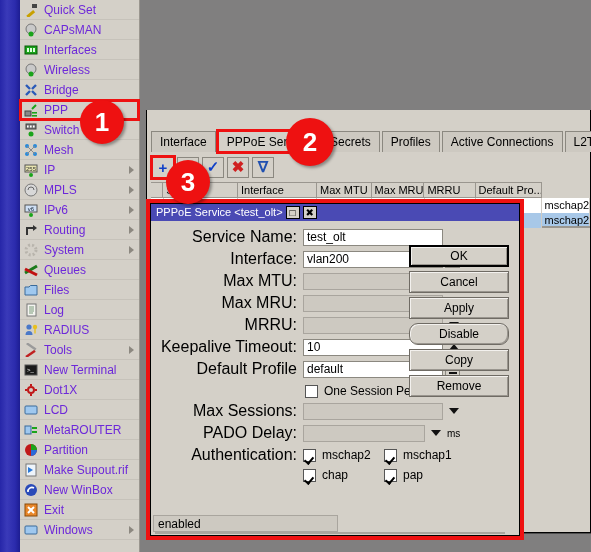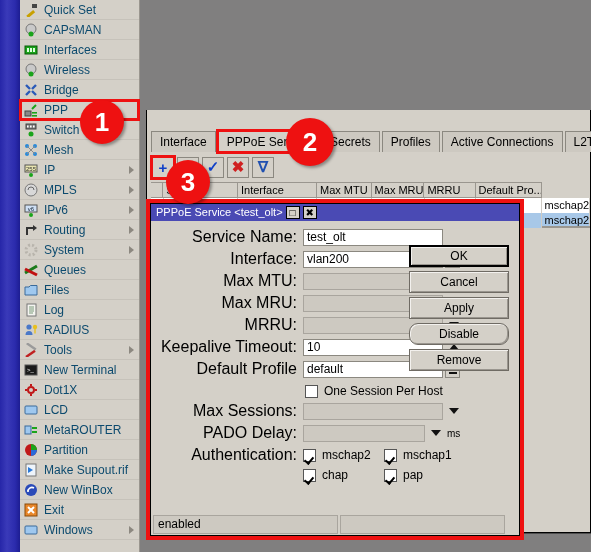--- a/index.html
+++ b/index.html
@@ -23,21 +23,21 @@
   
   #sidebar{
     position:absolute;left:20px;top:0;width:120px;height:552px;
     background:#d4d0c8;border-right:1px solid #9a968f;
     box-sizing:border-box;
   }
   .menu-item{
     position:relative;height:20px;line-height:20px;
     padding-left:24px;padding-right:4px;
     border-bottom:1px solid #c6c2ba;
-    white-space:nowrap;font-size:12px;color:#0c4a6e;
+    white-space:nowrap;font-size:12px;color:#6d28d9;
     box-sizing:border-box;
   }
   .menu-item .mi-icon{
     position:absolute;left:4px;top:3px;width:14px;height:14px;
     display:block;
   }
   .menu-item .mi-arrow{
     position:absolute;right:5px;top:6px;
     width:0;height:0;border-left:5px solid #8c8880;
     border-top:4px solid transparent;border-bottom:4px solid transparent;
@@ -163,21 +163,21 @@
     width:100px;height:22px;margin-bottom:4px;
     background:#d4d0c8;border:1px solid #6f6b64;
     display:flex;align-items:center;justify-content:center;
     font-size:12px;box-sizing:border-box;
     box-shadow:inset 1px 1px 0 #f3f1ee, inset -1px -1px 0 #9a968f;
   }
   .dbtn.primary{border:2px solid #000;}
   .dbtn.gap{border-radius:9px;}
   
   #svc-status{
-    position:absolute;left:2px;right:14px;bottom:3px;height:19px;display:flex;
+    position:absolute;left:2px;right:14px;bottom:3px;height:19px;display:flex;flex-direction:column;
   }
   #svc-status .sfield{
     height:19px;border:1px solid #a9a59e;background:#cdc9c1;
     box-sizing:border-box;font-size:12px;line-height:17px;padding-left:4px;
     white-space:nowrap;overflow:hidden;
   }
   
   .circle{
     position:absolute;border-radius:50%;background:#ee1111;color:#fff;
     display:flex;align-items:center;justify-content:center;
@@ -465,20 +465,21 @@
           <span class="cblabel" style="width: 62px;">chap</span>
           <span class="cb on"></span>
           <span class="cblabel" style="width: 62px;">pap</span>
         </div>
       </div>
     <div id="svc-buttons">
         <div class="dbtn primary">OK</div>
         <div class="dbtn">Cancel</div>
         <div class="dbtn">Apply</div>
         <div class="dbtn gap">Disable</div>
+        <div class="dbtn">Copy</div>
         <div class="dbtn">Remove</div>
       </div>
     <div id="svc-status">
       <div class="sfield" style="width:185px">enabled</div>
       <div class="sfield" style="flex:1;margin-left:2px"></div>
     </div>
   </div>
 </div>
 
 <div id="annots">

